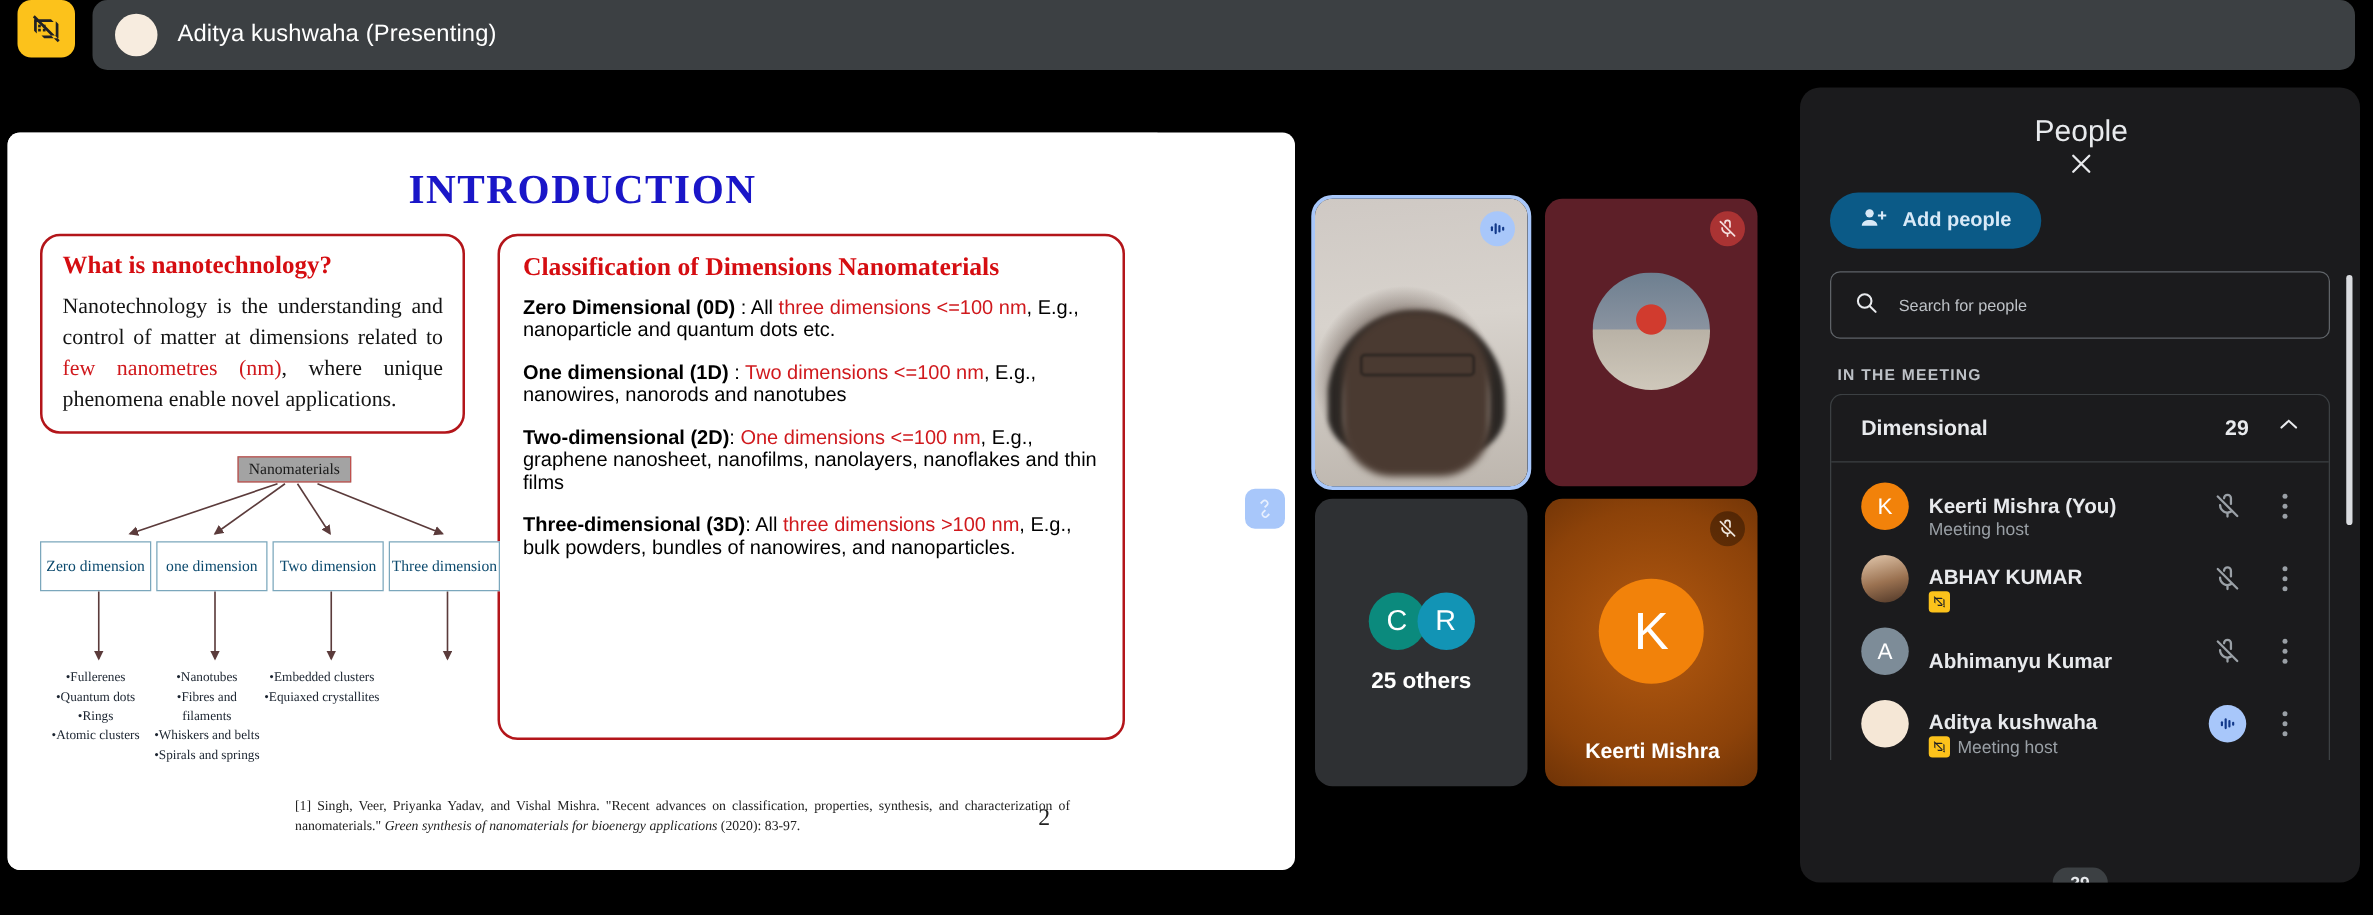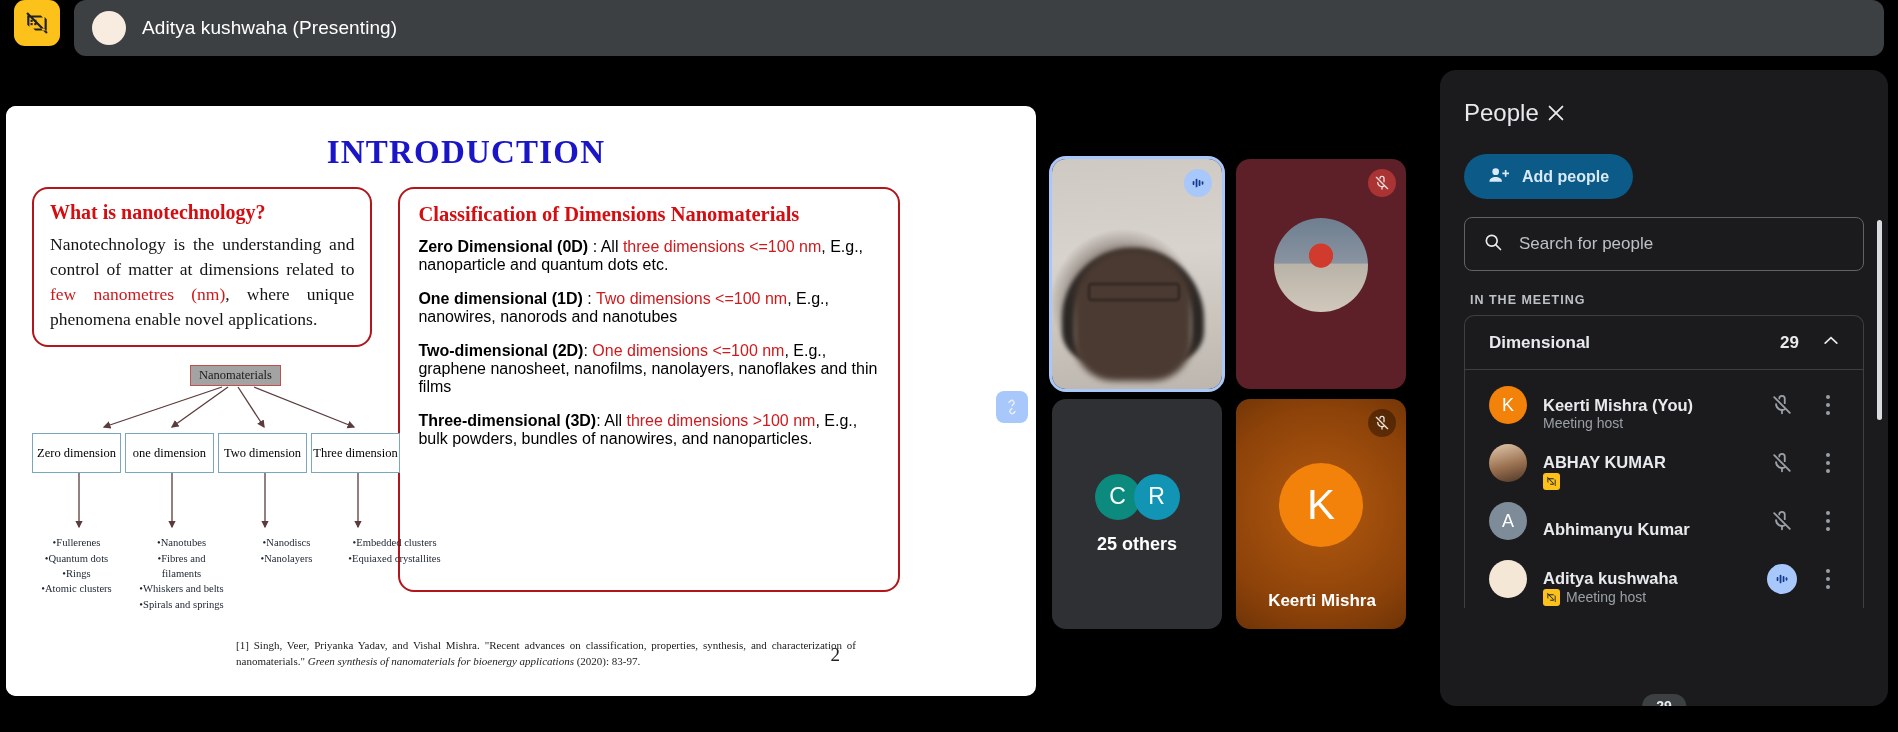--- a/index.html
+++ b/index.html
@@ -108,23 +108,23 @@
     position: absolute; left: 158px; top: 0;
     border: 1.4px solid #c0504d; background: #a3a3a3;
     padding: 2px 8px; font-family: "Liberation Serif", serif;
     font-size: 12.5px; color: #1a1a1a;
   }
   .dia-boxes { position: absolute; top: 68px; left: 0; display: flex; gap: 4px; }
   .dia-box {
     border: 1.2px solid #7ba7bc; background: #fff;
     width: 89px; height: 40px;
     display: flex; align-items: center; justify-content: center;
-    font-family: "Liberation Serif", serif; font-size: 12.5px; color: #000000;
-  }
-  .dia-lists { position: absolute; top: 170px; left: 0; display: flex; gap: 16px; }
+    font-family: "Liberation Serif", serif; font-size: 12.5px; color: #0c4a6e;
+  }
+  .dia-lists { position: absolute; top: 170px; left: 0; display: flex; gap: 0; }
   .dia-list {
     width: 89px;
     font-family: "Liberation Serif", serif;
     font-size: 10.6px; color: #1b2430; text-align: center;
     line-height: 1.45;
   }
   .dia-list.wide { width: 95px; }
   .dia-svg { position: absolute; top: 0; left: 0; }
 
   .cite {
@@ -240,22 +240,22 @@
   
   .people {
     position: absolute; right: 10px; top: -6px;
     width: 448px; height: 636px;
     background: #1b1b1d;
     border-radius: 16px;
     padding: 22px 0 0 0;
     overflow: hidden;
   }
   .people-head {
-    display: flex; align-items: center; 
-    padding: 0 22px 0 24px; height: 42px;
+    display: flex; align-items: center; justify-content: space-between;
+    padding: 0 22px 0 24px; height: 42px; flex-direction: column;
   }
   .people-title { color: #e8eaed; font-size: 24px; }
   .close-x {
     width: 34px; height: 34px; display: flex;
     align-items: center; justify-content: center; cursor: pointer;
   }
   .people-actions {
     display: flex; gap: 16px; padding: 20px 24px 0 24px;
   }
   .pill-btn {
@@ -263,21 +263,21 @@
     display: flex; align-items: center; gap: 12px;
     padding: 0 24px; color: #d8e9f7; font-size: 16px; font-weight: 600;
     border: none; cursor: pointer;
     font-family: "Liberation Sans", sans-serif;
   }
   .search-box {
     margin: 18px 24px 0 24px;
     height: 54px; border: 1px solid #5f6368; border-radius: 8px;
     display: flex; align-items: center; gap: 16px; padding: 0 18px;
   }
-  .search-ph { color: #bdc1c6; font-size: 17px; }
+  .search-ph { color: #bdc1c6; font-size: 13px; }
   .section-label {
     color: #bdc1c6; font-size: 12.5px; letter-spacing: 1px;
     padding: 22px 0 8px 30px; font-weight: 700;
   }
   .contrib-card {
     margin: 0 24px; border: 1px solid #3c4043; border-radius: 10px;
     border-bottom: none;
     border-bottom-left-radius: 0; border-bottom-right-radius: 0;
   }
   .contrib-head {
@@ -392,24 +392,20 @@
                 <div>•Quantum dots</div>
                 <div>•Rings</div>
                 <div>•Atomic clusters</div>
               </div>
               <div class="dia-list">
                 <div>•Nanotubes</div>
                 <div>•Fibres and filaments</div>
                 <div>•Whiskers and belts</div>
                 <div>•Spirals and springs</div>
               </div>
-              <div class="dia-list">
-                <div>•Nanodiscs</div>
-                <div>•Nanolayers</div>
-              </div>
               <div class="dia-list wide">
                 <div>•Embedded clusters</div>
                 <div>•Equiaxed crystallites</div>
               </div>
             </div>
           </div>
         </div>
 
         <div class="col-right">
           <div class="redbox right">

